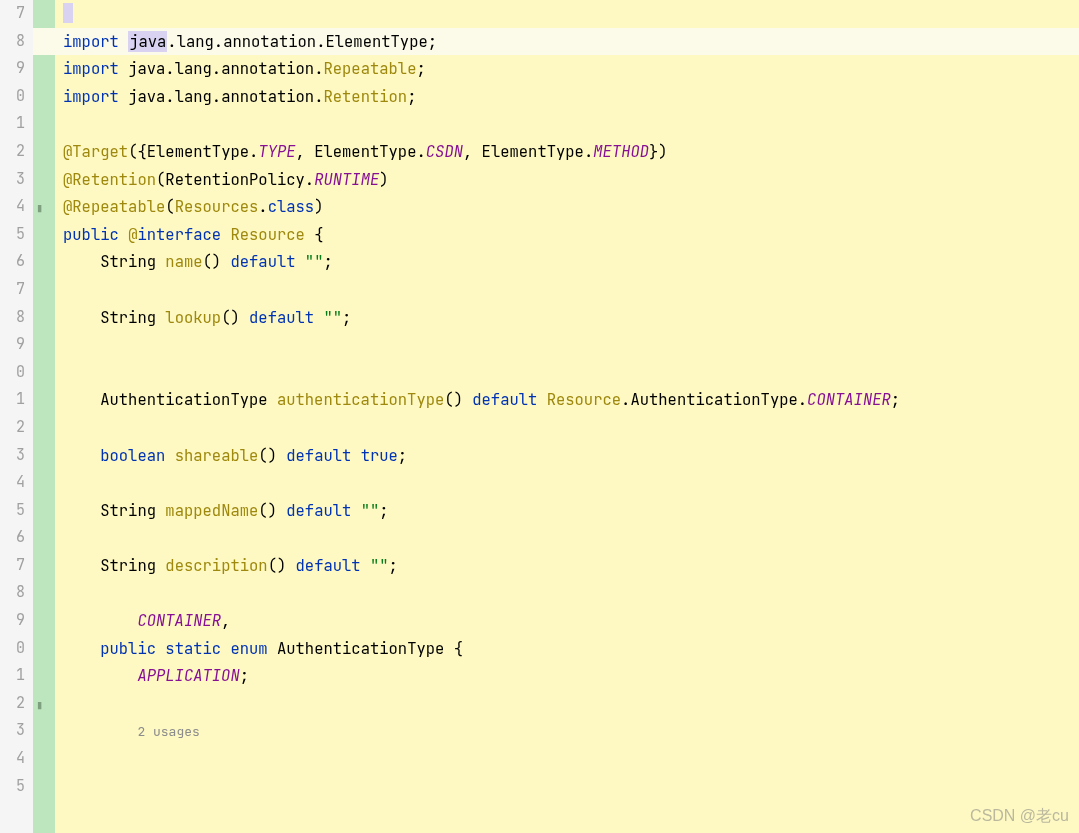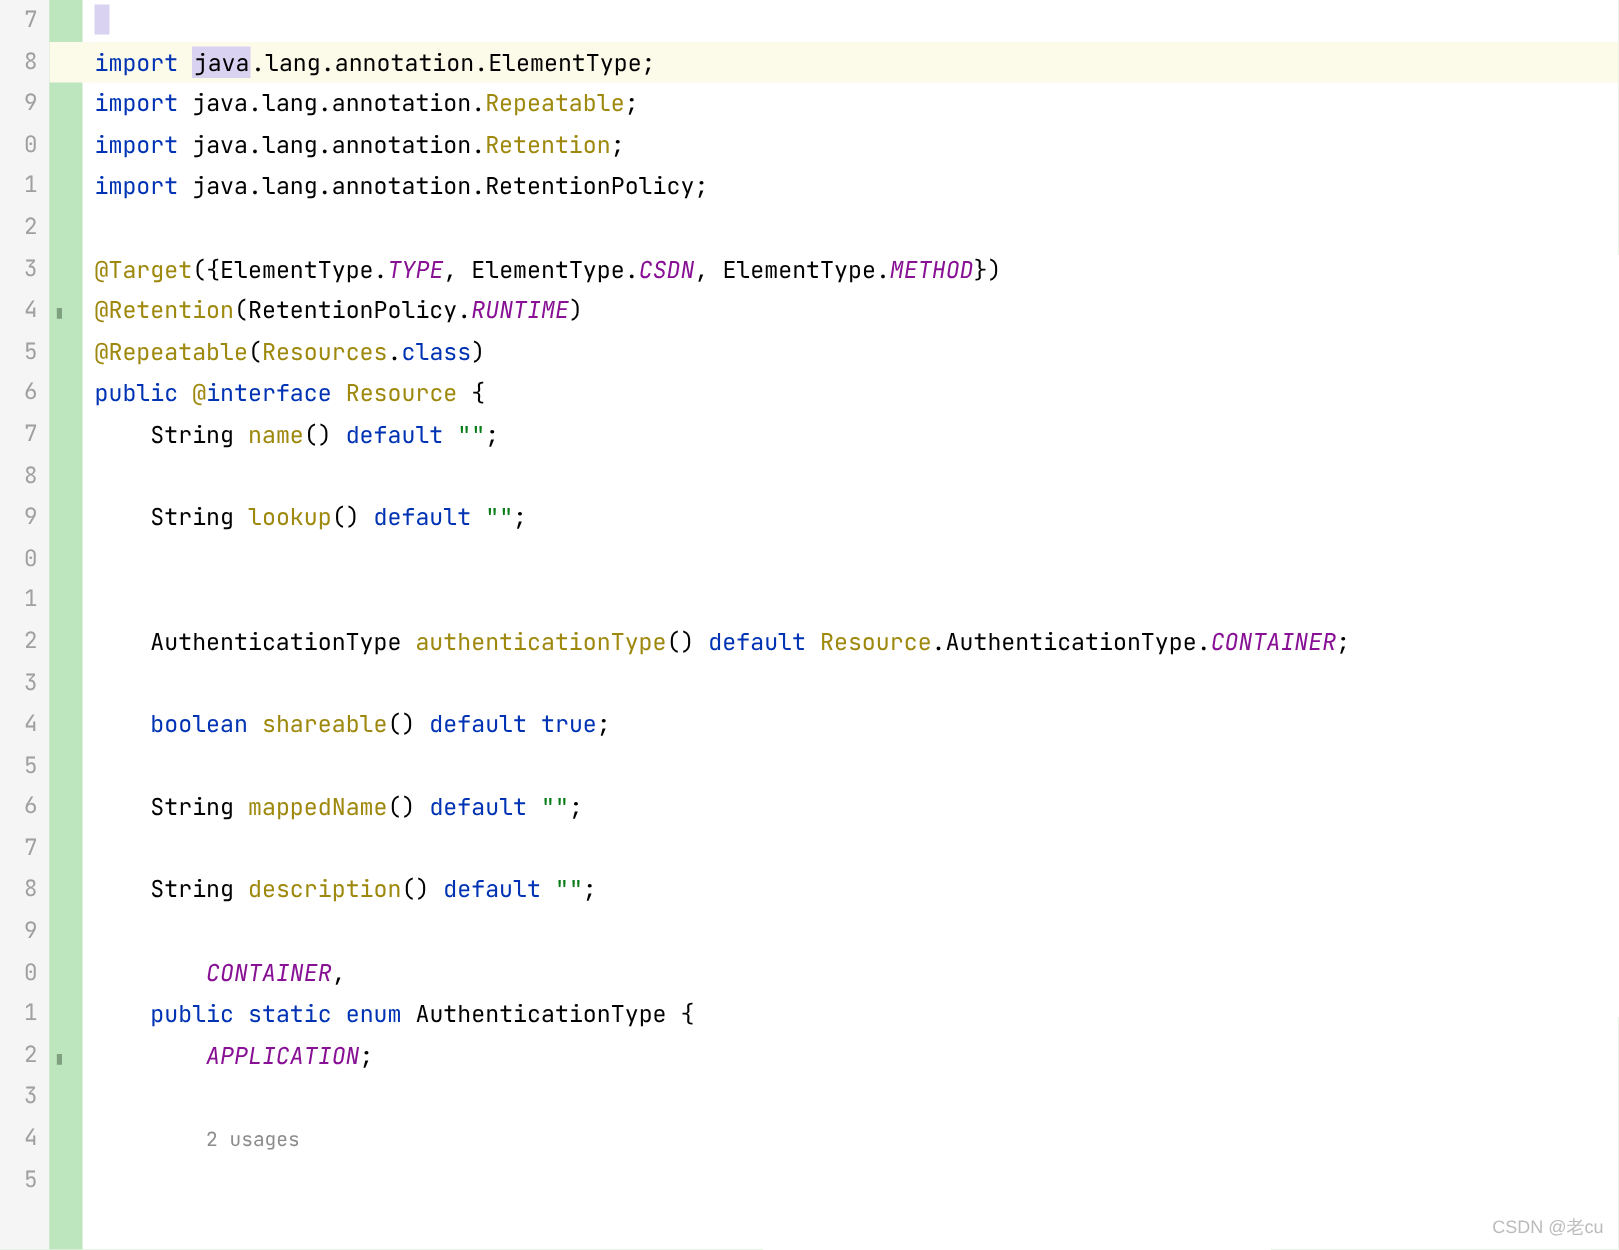--- a/index.html
+++ b/index.html
@@ -37,21 +37,21 @@
     position: relative;
   }
   .marker-col .mark {
     position: absolute;
     left: 3px;
     font-size: 12px;
     color: #7ea07e;
   }
   .code {
     flex: 1;
-    background: #ffffff;
+    background: #fef9c3;
     padding-left: 8px;
     position: relative;
   }
   .line {
     height: 27.6px;
     line-height: 27.6px;
     white-space: pre;
     position: relative;
   }
   .line.current {
@@ -78,21 +78,21 @@
     background: #d9d2f0;
     padding: 0 1px;
   }
   .str { color: #067d17; }
   .hint { color: #8c8c8c; font-size: 13px; text-align: center; }
   .watermark {
     position: absolute;
     right: 10px;
     bottom: 6px;
     color: rgba(120,120,120,0.5);
-    font-size: 12px;
+    font-size: 16px;
     font-family: sans-serif;
   }
 </style>
 </head>
 <body>
 
 <div class="editor">
   <div class="gutter">
       <div>7</div>
       <div>8</div>
@@ -133,21 +133,20 @@
   <div class="code">
 
     <div class="line"><span class="empty-hl"></span></div>
 
     <div class="line current"><span class="kw">import</span> <span class="pkg-hl">java</span><span>.lang.annotation.ElementType;</span></div>
 
     <div class="line"><span class="kw">import</span> <span>java</span><span>.lang.annotation.</span><span class="ann">Repeatable</span>;</div>
 
     <div class="line"><span class="kw">import</span> <span>java</span><span>.lang.annotation.</span><span class="ann">Retention</span>;</div>
 
-    <div class="line"><span class="kw">import</span> <span>java</span><span>.lang.annotation.RetentionPolicy;</span></div>
 
 
     <div class="line"></div>
 
     <div class="line"><span class="ann">@</span><span class="ann">Target</span>({<span>ElementType</span>.<span class="field">TYPE</span>, <span>ElementType</span>.<span class="field">CSDN</span>, <span>ElementType</span>.<span class="field">METHOD</span>})</div>
 
     <div class="line"><span class="ann">@</span><span class="ann">Retention</span>(<span>RetentionPolicy</span>.<span class="field">RUNTIME</span>)</div>
 
     <div class="line"><span class="ann">@</span><span class="ann">Repeatable</span>(<span class="ann">Resources</span>.<span class="kw">class</span>)</div>
 

